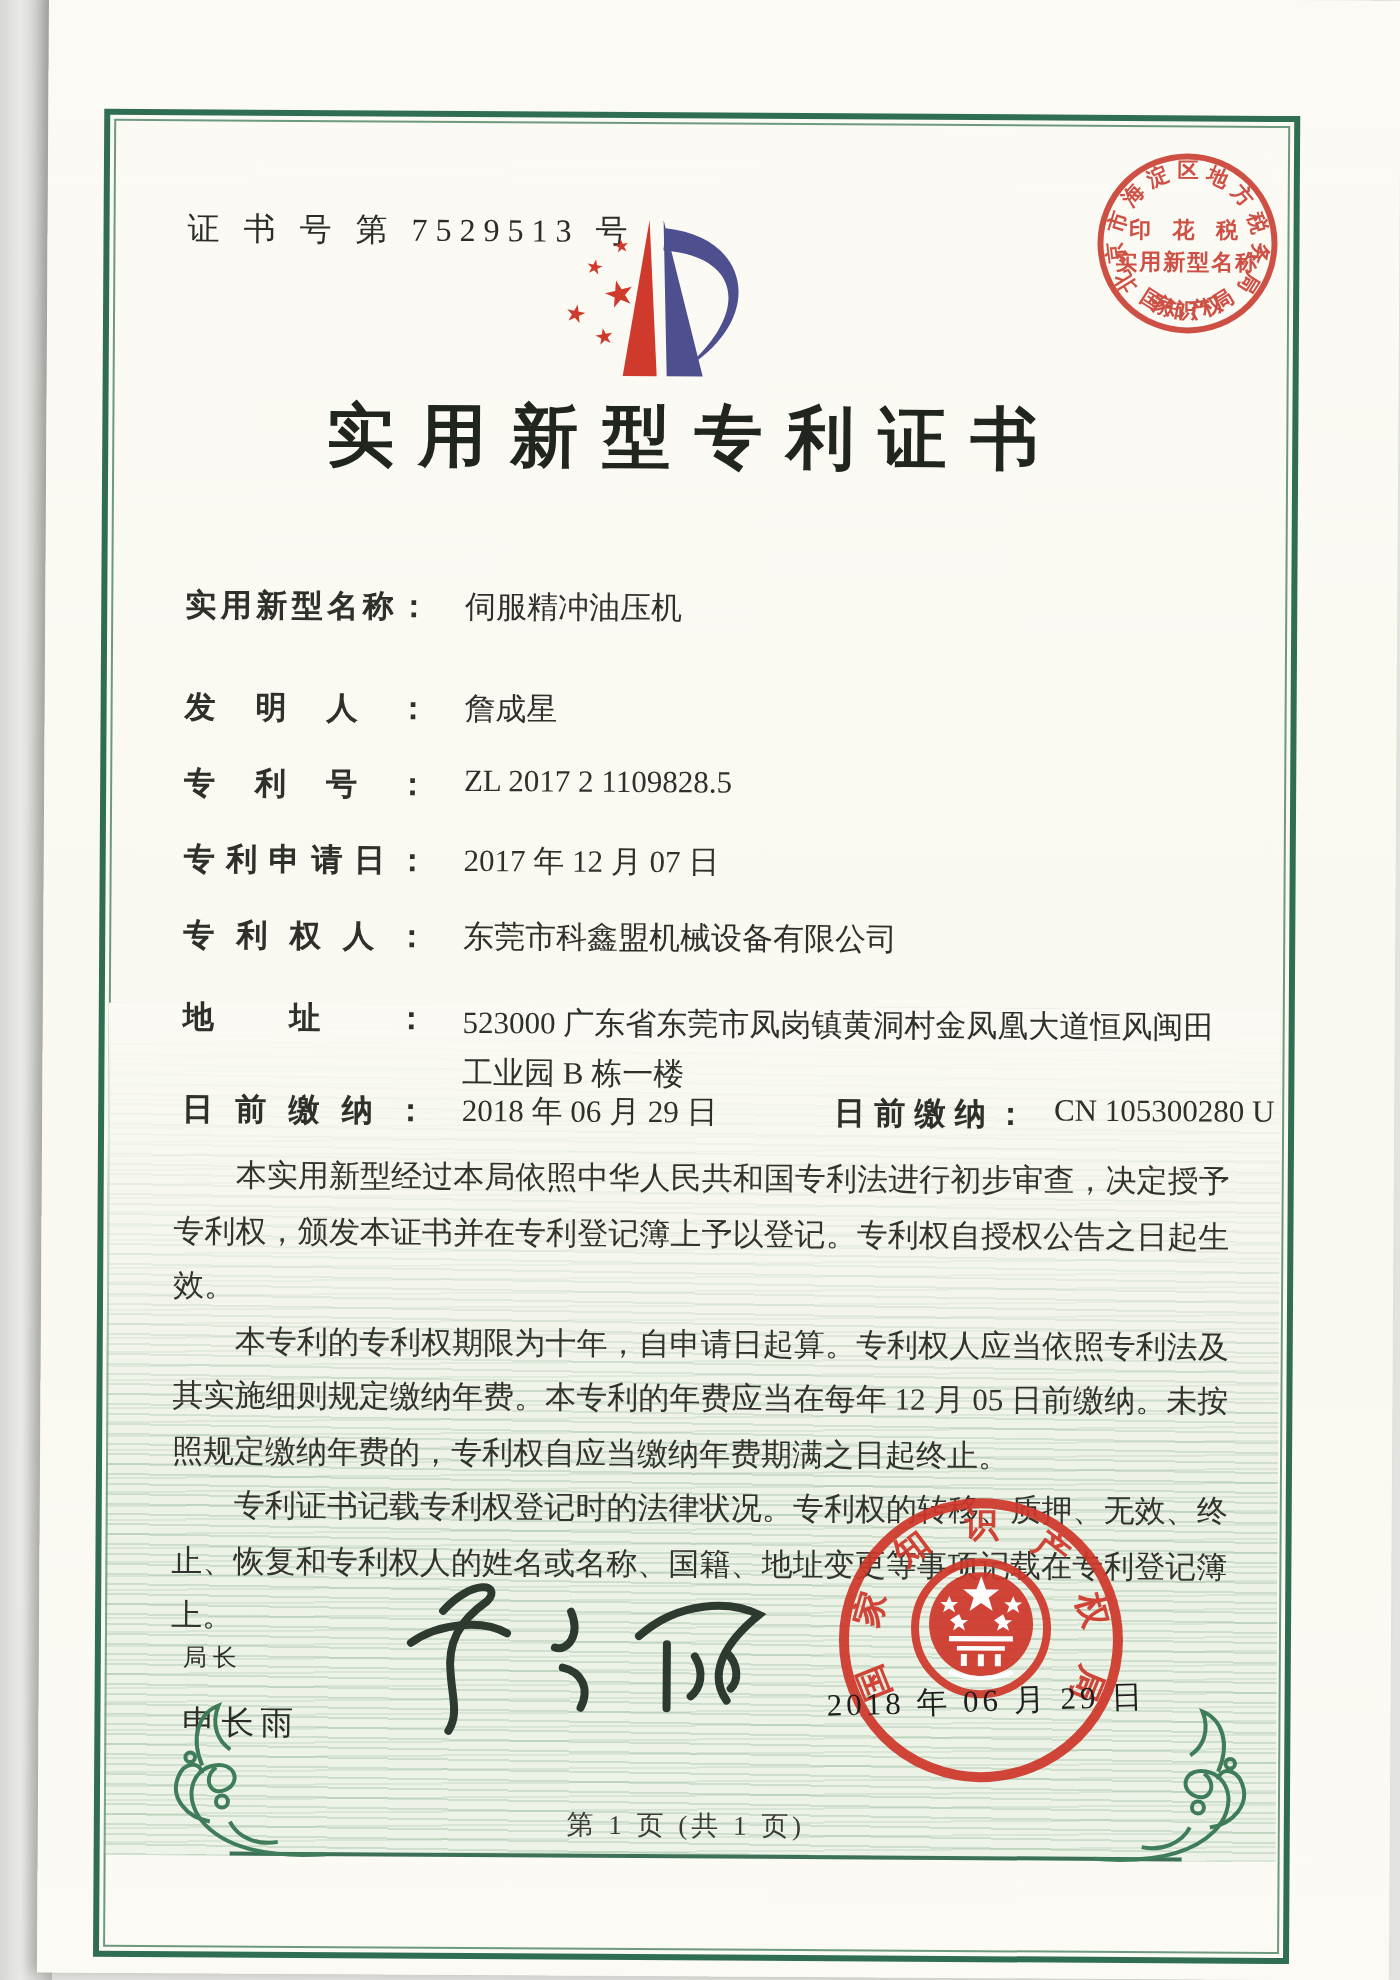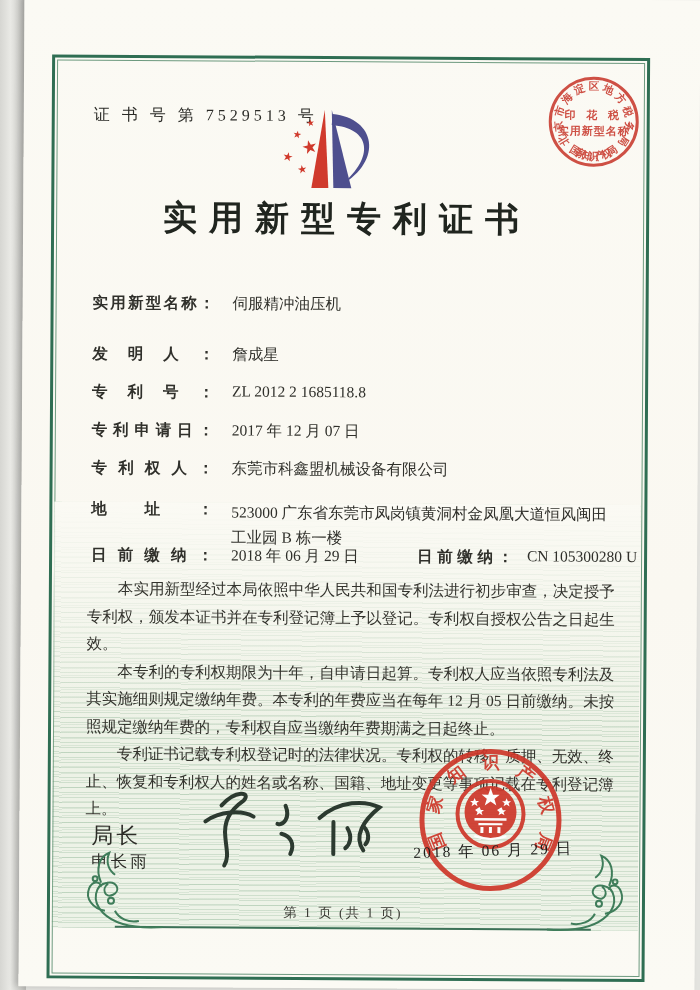--- a/index.html
+++ b/index.html
@@ -32,21 +32,21 @@
   .cert-number{position:absolute;left:70px;top:108px;font-size:16px;letter-spacing:4px;color:#2b2b27;}
   .title{position:absolute;left:28px;top:198px;width:592px;text-align:center;
     font-size:34px;font-weight:600;letter-spacing:12px;color:#20251f;}
   .field-row{position:absolute;left:70px;font-size:15.5px;color:#30302b;white-space:nowrap;}
   .flabel{display:inline-block;width:122px;text-align:justify;text-align-last:justify;vertical-align:top;font-weight:bold;}
   .fvalue{margin-left:14px;display:inline-block;vertical-align:top;}
   .fvalue .vline{display:block;line-height:25px;}
   .paragraphs{position:absolute;left:66px;top:578px;width:528px;font-size:15.5px;
     line-height:27.5px;color:#33332d;text-align:justify;}
   .paragraphs p{margin:0;text-indent:2em;}
-  .sig-title{position:absolute;left:72px;top:824px;font-size:22px;letter-spacing:3px;color:#2d2d28;}
+  .sig-title{position:absolute;left:72px;top:824px;font-size:12px;letter-spacing:3px;color:#2d2d28;}
   .sig-name{position:absolute;left:72px;top:854px;font-size:16.5px;letter-spacing:3px;color:#2d2d28;}
   .bottom-rule{position:absolute;left:96px;top:929px;width:476px;height:2px;background:#3c7157;}
   .flourish{position:absolute;width:92px;height:86px;}
   .flourish.left{left:52px;top:852px;}
   .flourish.right{left:528px;top:852px;transform:scaleX(-1);}
   .footer{position:absolute;left:28px;top:906px;width:592px;text-align:center;
     font-size:13.5px;letter-spacing:2px;color:#3b3b35;}
   
   .seal{position:absolute;left:400px;top:750px;width:142px;height:142px;opacity:.93;}
   .seal .ring{position:absolute;inset:0;border:5px solid #ce382b;border-radius:50%;}
@@ -98,21 +98,21 @@
   <div class="field-row" style="top:296px;">
     <span class="flabel">实用新型名称：</span>
     <span class="fvalue">伺服精冲油压机</span>
   </div>
   <div class="field-row" style="top:347px;">
     <span class="flabel">发明人：</span>
     <span class="fvalue">詹成星</span>
   </div>
   <div class="field-row" style="top:385px;">
     <span class="flabel">专利号：</span>
-    <span class="fvalue">ZL 2012 2 1685118.8</span>
+    <span class="fvalue">ZL 2017 2 1109828.5</span>
   </div>
   <div class="field-row" style="top:423px;">
     <span class="flabel">专利申请日：</span>
     <span class="fvalue">2017 年 12 月 07 日</span>
   </div>
   <div class="field-row" style="top:461px;">
     <span class="flabel">专利权人：</span>
     <span class="fvalue">东莞市科鑫盟机械设备有限公司</span>
   </div>
   <div class="field-row" style="top:502px;">

